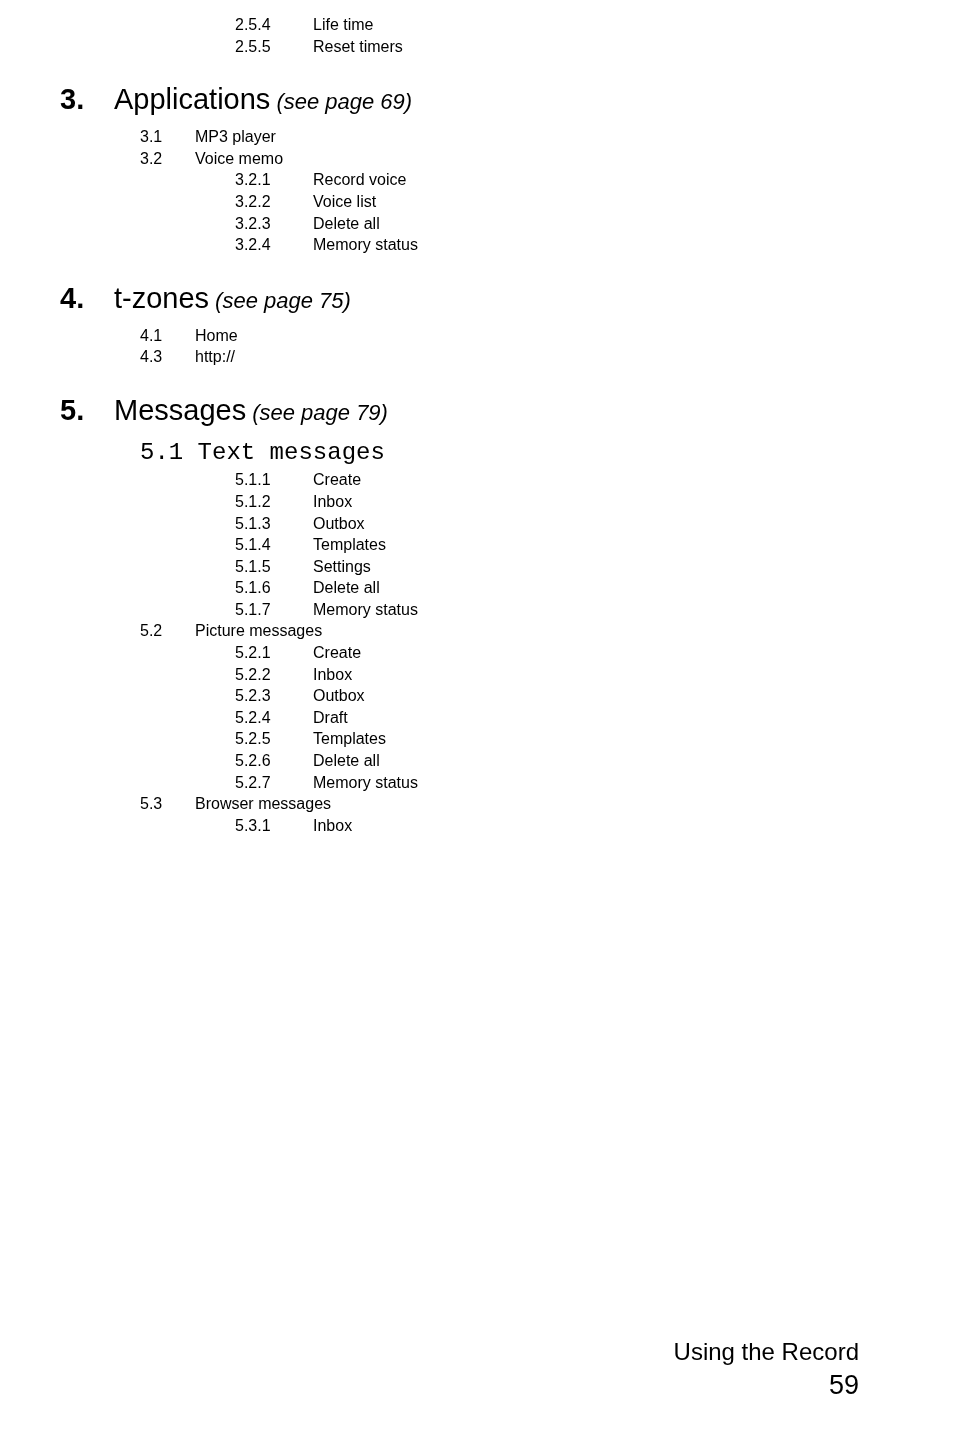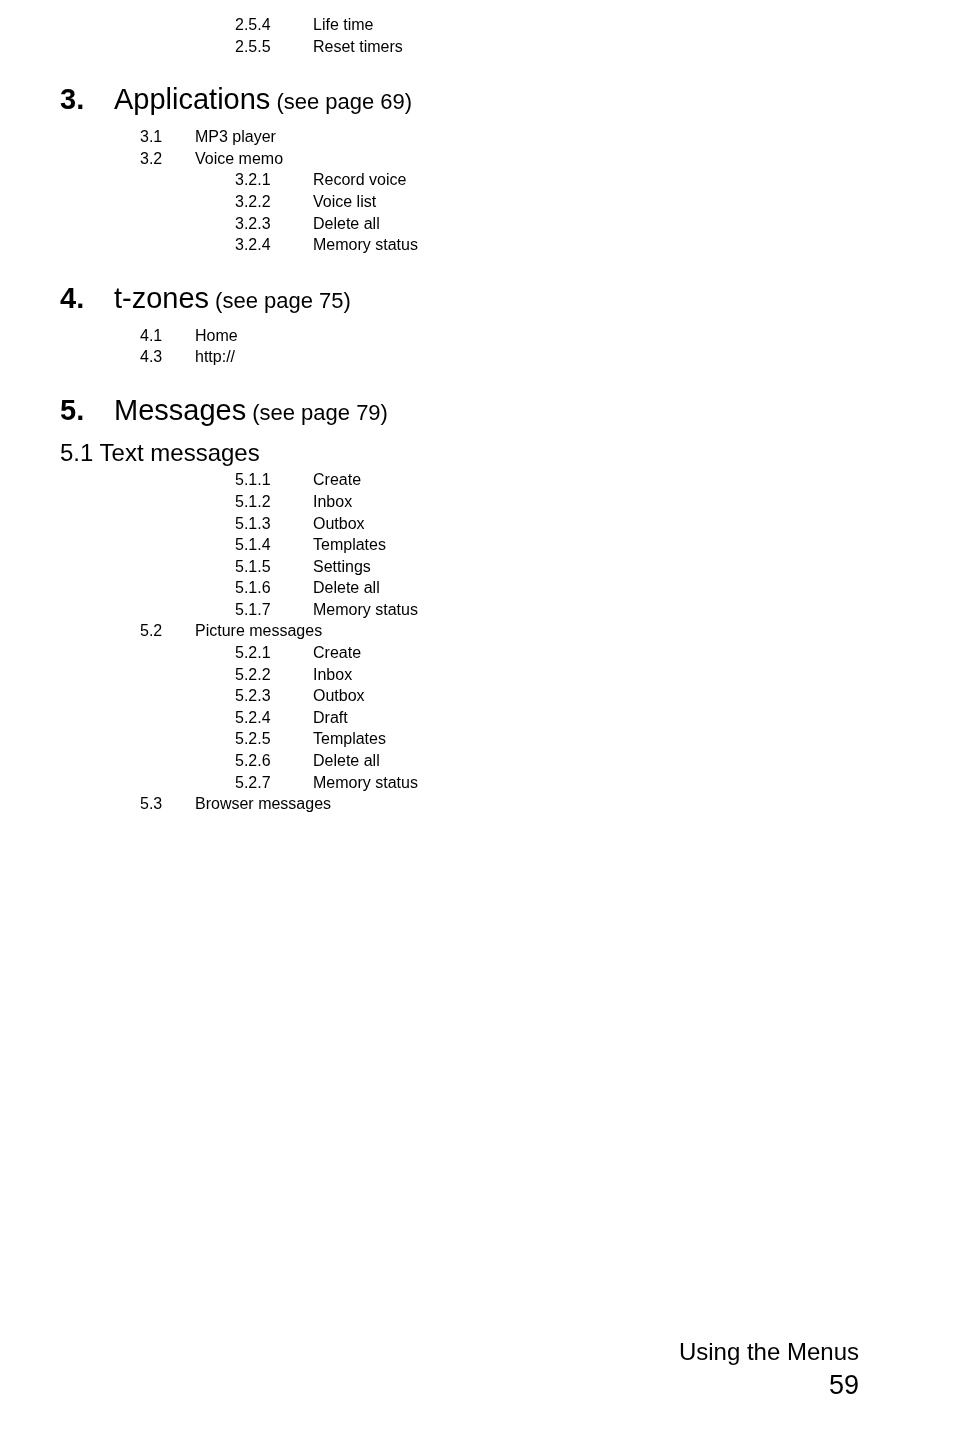--- a/index.html
+++ b/index.html
@@ -29,30 +29,33 @@
       font-size: 29px;
       width: 54px;
     }
     .sec-title {
       font-weight: 400;
       font-size: 29px;
     }
     .sec-ref {
       font-size: 22px;
       margin-left: 6px;
+      font-style: italic;
     }
     .l2 {
       margin-left: 80px;
       font-size: 16px;
       line-height: 1.35;
     }
     .l2 .num { display: inline-block; width: 55px; }
     .l2b {
+      margin-left: 80px;
       font-size: 24px;
       line-height: 1.35;
+      font-family: Liberation Mono, monospace;
     }
     .footer {
       position: absolute;
       bottom: 32px;
       right: 95px;
       text-align: right;
       font-family: Arial, Helvetica, sans-serif;
     }
     .footer-text { font-size: 24px; }
     .footer-page { font-size: 27px; margin-top: 4px; }
@@ -96,18 +99,19 @@
     <div class="l3"><span class="num">5.1.7</span><span>Memory status</span></div>
     <div class="l2"><span class="num">5.2</span><span>Picture messages</span></div>
     <div class="l3"><span class="num">5.2.1</span><span>Create</span></div>
     <div class="l3"><span class="num">5.2.2</span><span>Inbox</span></div>
     <div class="l3"><span class="num">5.2.3</span><span>Outbox</span></div>
     <div class="l3"><span class="num">5.2.4</span><span>Draft</span></div>
     <div class="l3"><span class="num">5.2.5</span><span>Templates</span></div>
     <div class="l3"><span class="num">5.2.6</span><span>Delete all</span></div>
     <div class="l3"><span class="num">5.2.7</span><span>Memory status</span></div>
     <div class="l2"><span class="num">5.3</span><span>Browser messages</span></div>
+    <div class="l3"><span class="num">5.3.1</span><span>Inbox</span></div>
   </div>
 
 <div class="footer">
-  <div class="footer-text">Using the Menus</div>
+  <div class="footer-text">Using the Record</div>
   <div class="footer-page">59</div>
 </div>
 
 </body></html>

